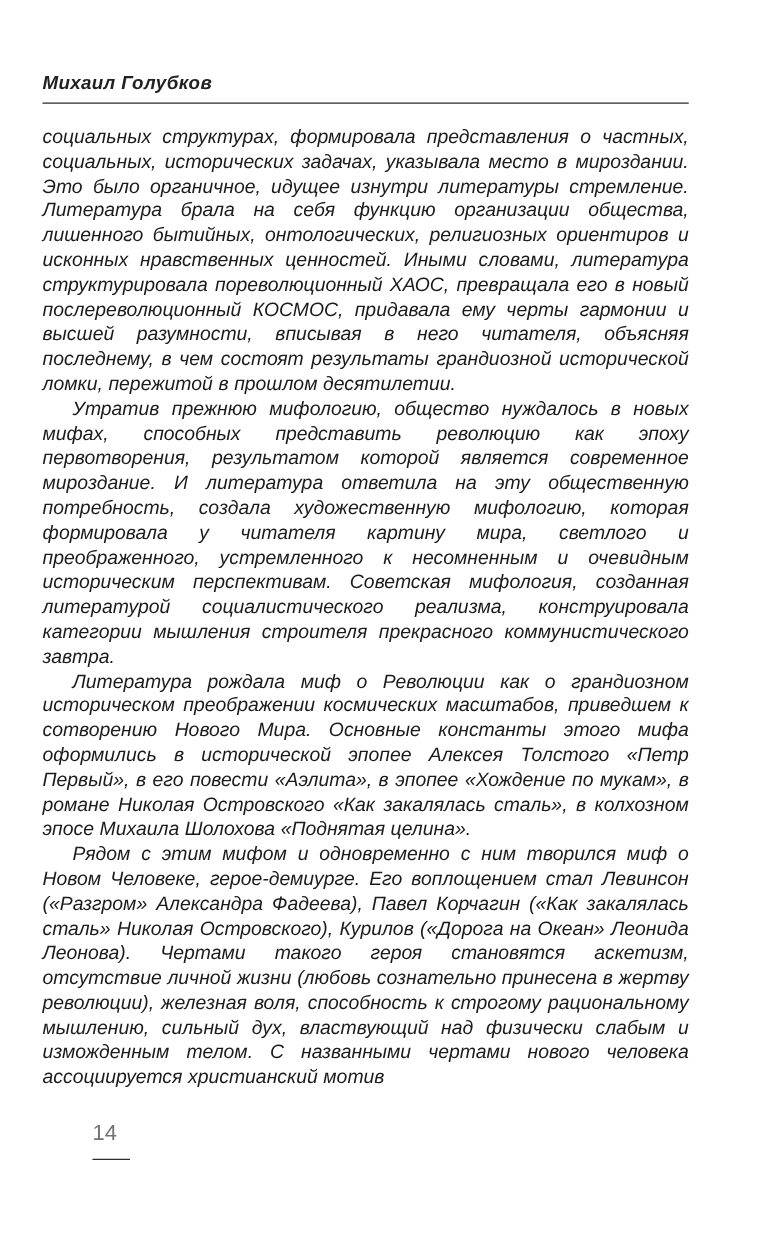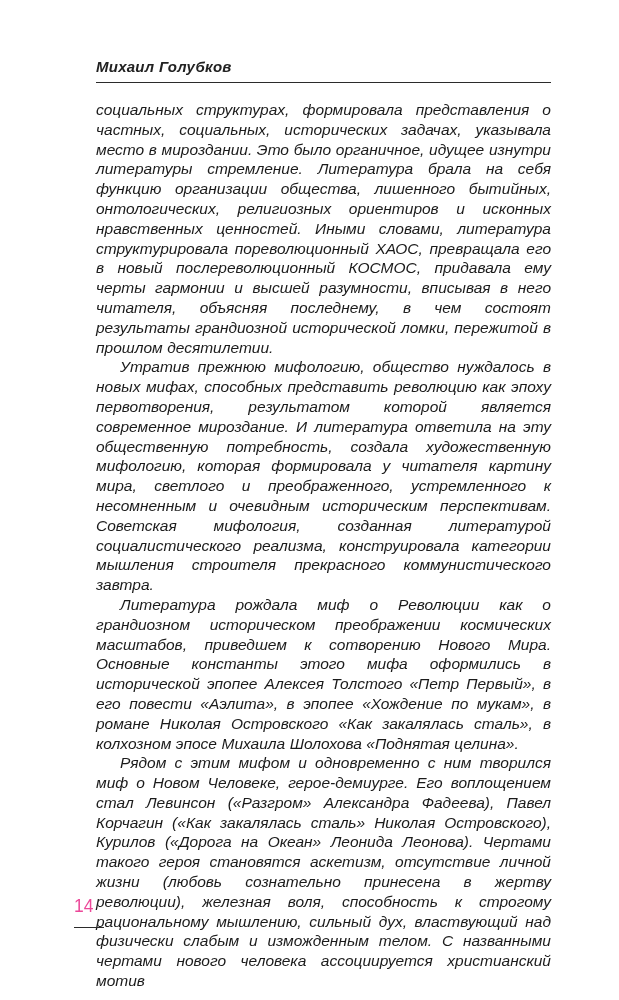--- a/index.html
+++ b/index.html
@@ -13,21 +13,21 @@
       height: 1000px;
       font-family: "Liberation Sans", sans-serif;
       color: #1c1c1c;
       overflow: hidden;
     }
     .page {
       position: relative;
       width: 619px;
       height: 822px;
       background: #ffffff;
-      padding: 58px 68px 0 96px;
+      padding: 58px 68px 0 34px;
     }
     .running-head {
       font-size: 15px;
       font-style: italic;
       font-weight: 700;
       color: #222222;
       letter-spacing: 0.3px;
     }
     .head-rule {
       margin-top: 7px;
@@ -50,21 +50,21 @@
       padding: 0;
     }
     .body-text p.indent {
       text-indent: 24px;
     }
     .page-number {
       position: absolute;
       left: 74px;
       top: 896px;
       font-size: 17.5px;
-      color: #ec4899;
+      color: #737373;
     }
     .footer-rule {
       position: absolute;
       left: 74px;
       top: 927px;
       width: 30px;
       border-top: 1.2px solid #2b2b2b;
     }
   </style>
 </head>

